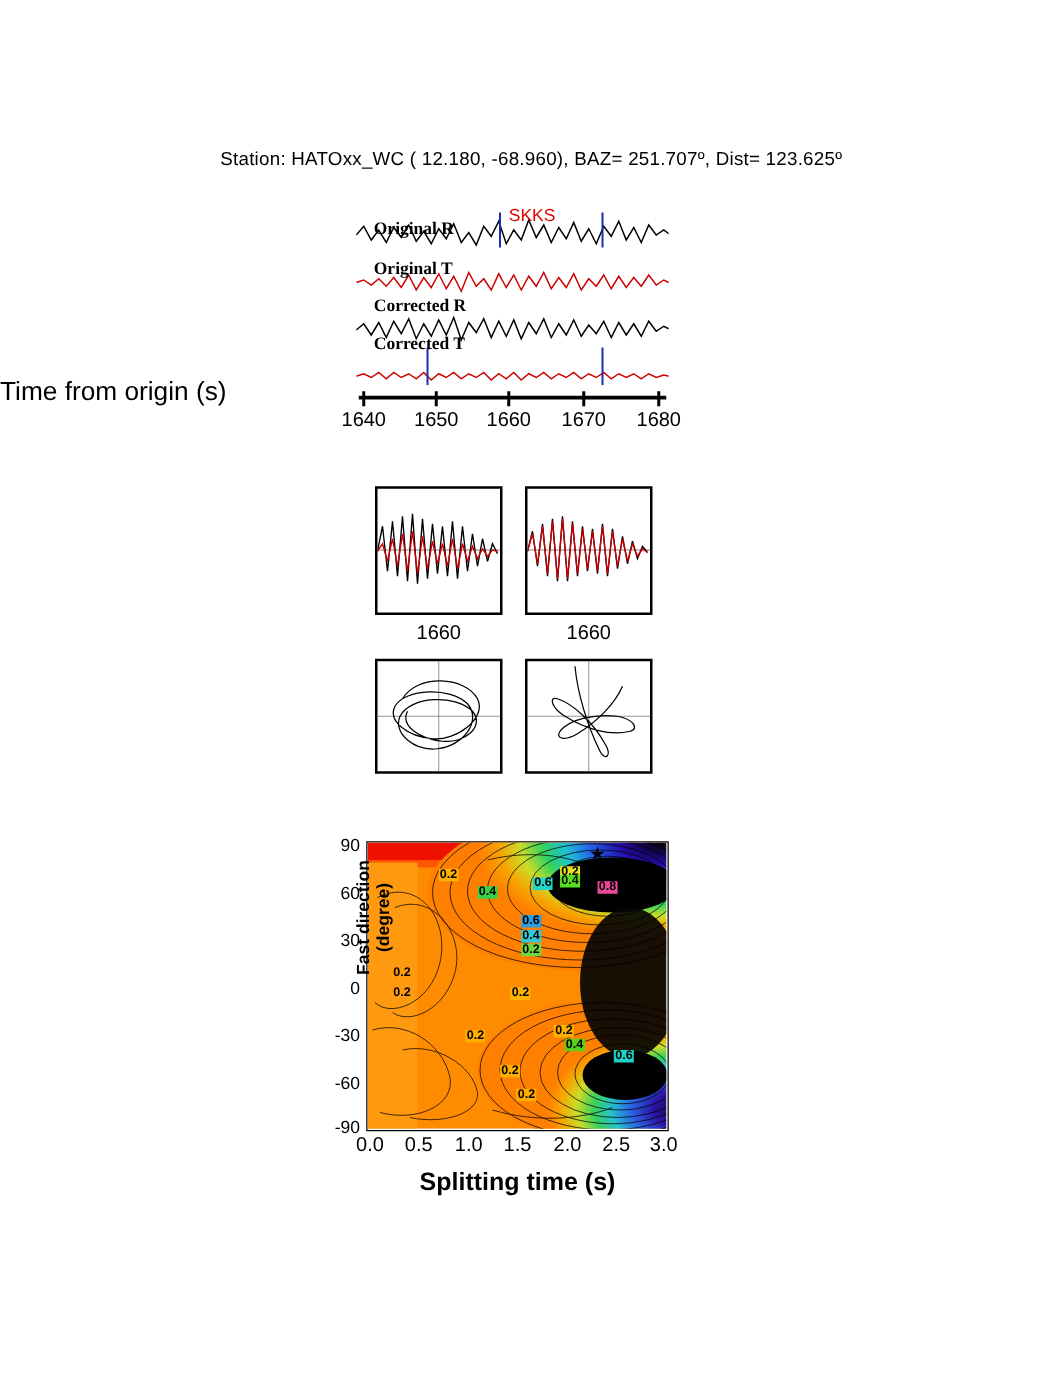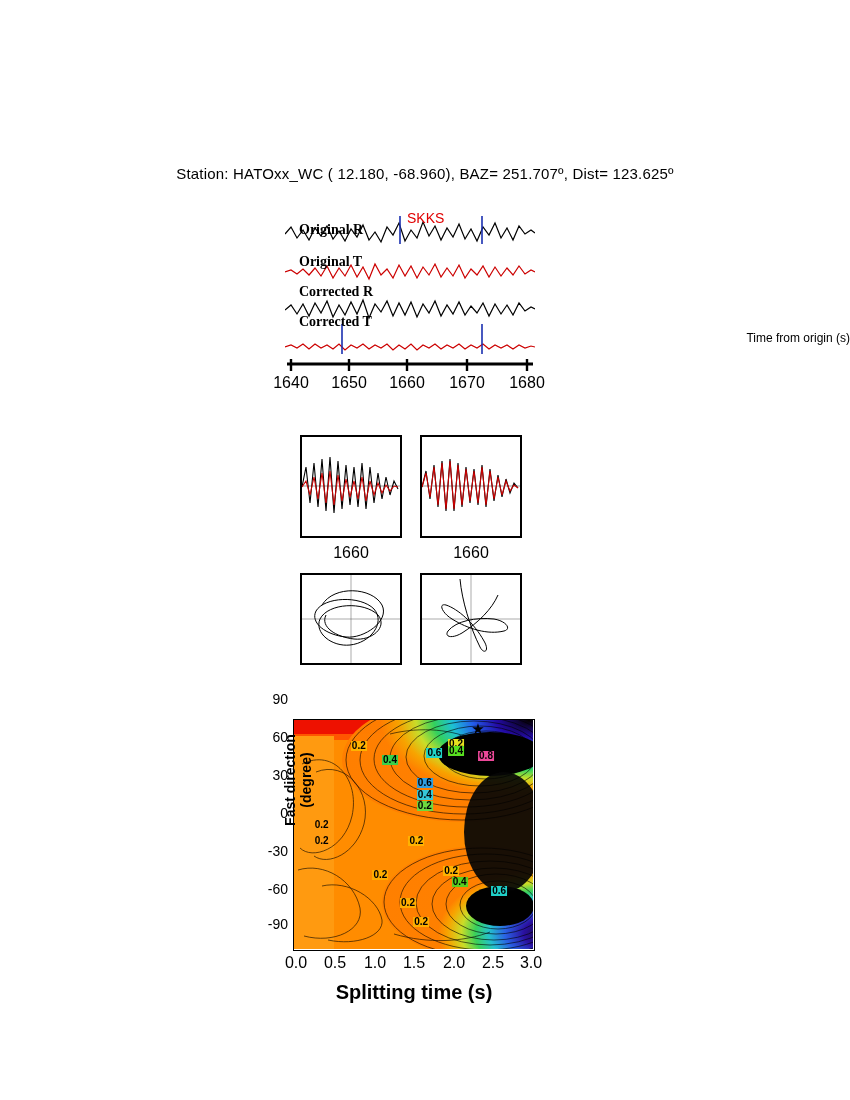--- a/index.html
+++ b/index.html
@@ -11,21 +11,20 @@
     width: 850px;
     height: 1100px;
     position: relative;
     font-family: "Liberation Sans", sans-serif;
     color: #000000;
     overflow: hidden;
   }
   .page {
     position: absolute;
     inset: 0;
-    margin-top: 46px;
   }
 
   
   .hdr {
     position: absolute;
     width: 100%;
     text-align: center;
     font-size: 15px;
     letter-spacing: 0.2px;
   }
@@ -56,23 +55,23 @@
     left: 122px;
     top: 168px;
     color: #e00000;
     font-size: 14px;
     font-family: "Liberation Sans", sans-serif;
   }
 
   .axis-title {
     position: absolute;
     width: 100%;
-    text-align: right;
-    top: 285px;
-    font-size: 12px;
+    text-align: left;
+    top: 302px;
+    font-size: 21px;
   }
   .tick-labels {
     position: absolute;
     left: 258px;
     top: 328px;
     width: 300px;
     font-size: 16px;
   }
   .tick-labels span {
     position: absolute;
@@ -126,21 +125,21 @@
   .ytick {
     position: absolute;
     right: 0;
     font-size: 14px;
     transform: translateY(-50%);
     white-space: nowrap;
   }
   .ytick-col {
     position: absolute;
     left: 245px;
-    top: 650px;
+    top: 673px;
     width: 43px;
     height: 232px;
   }
   .xtick-row {
     position: absolute;
     left: 293px;
     top: 908px;
     width: 242px;
     height: 22px;
   }

